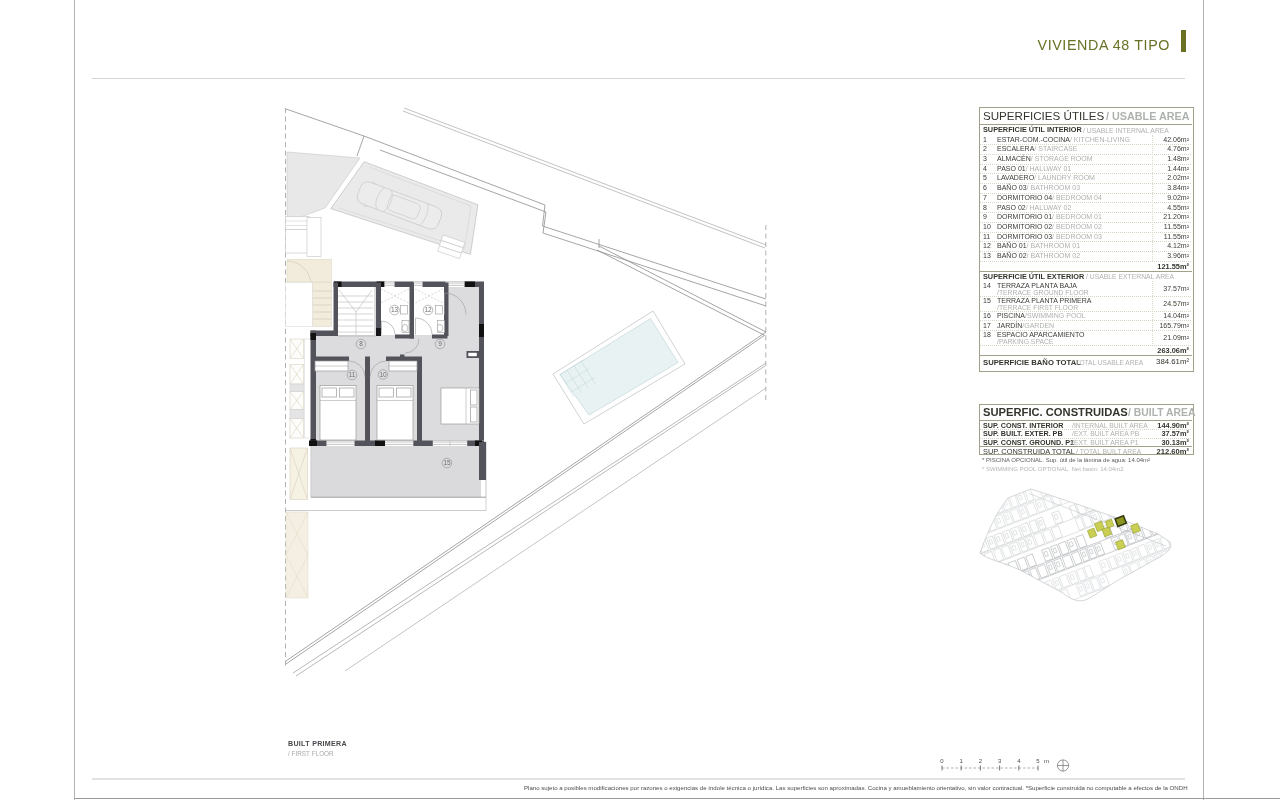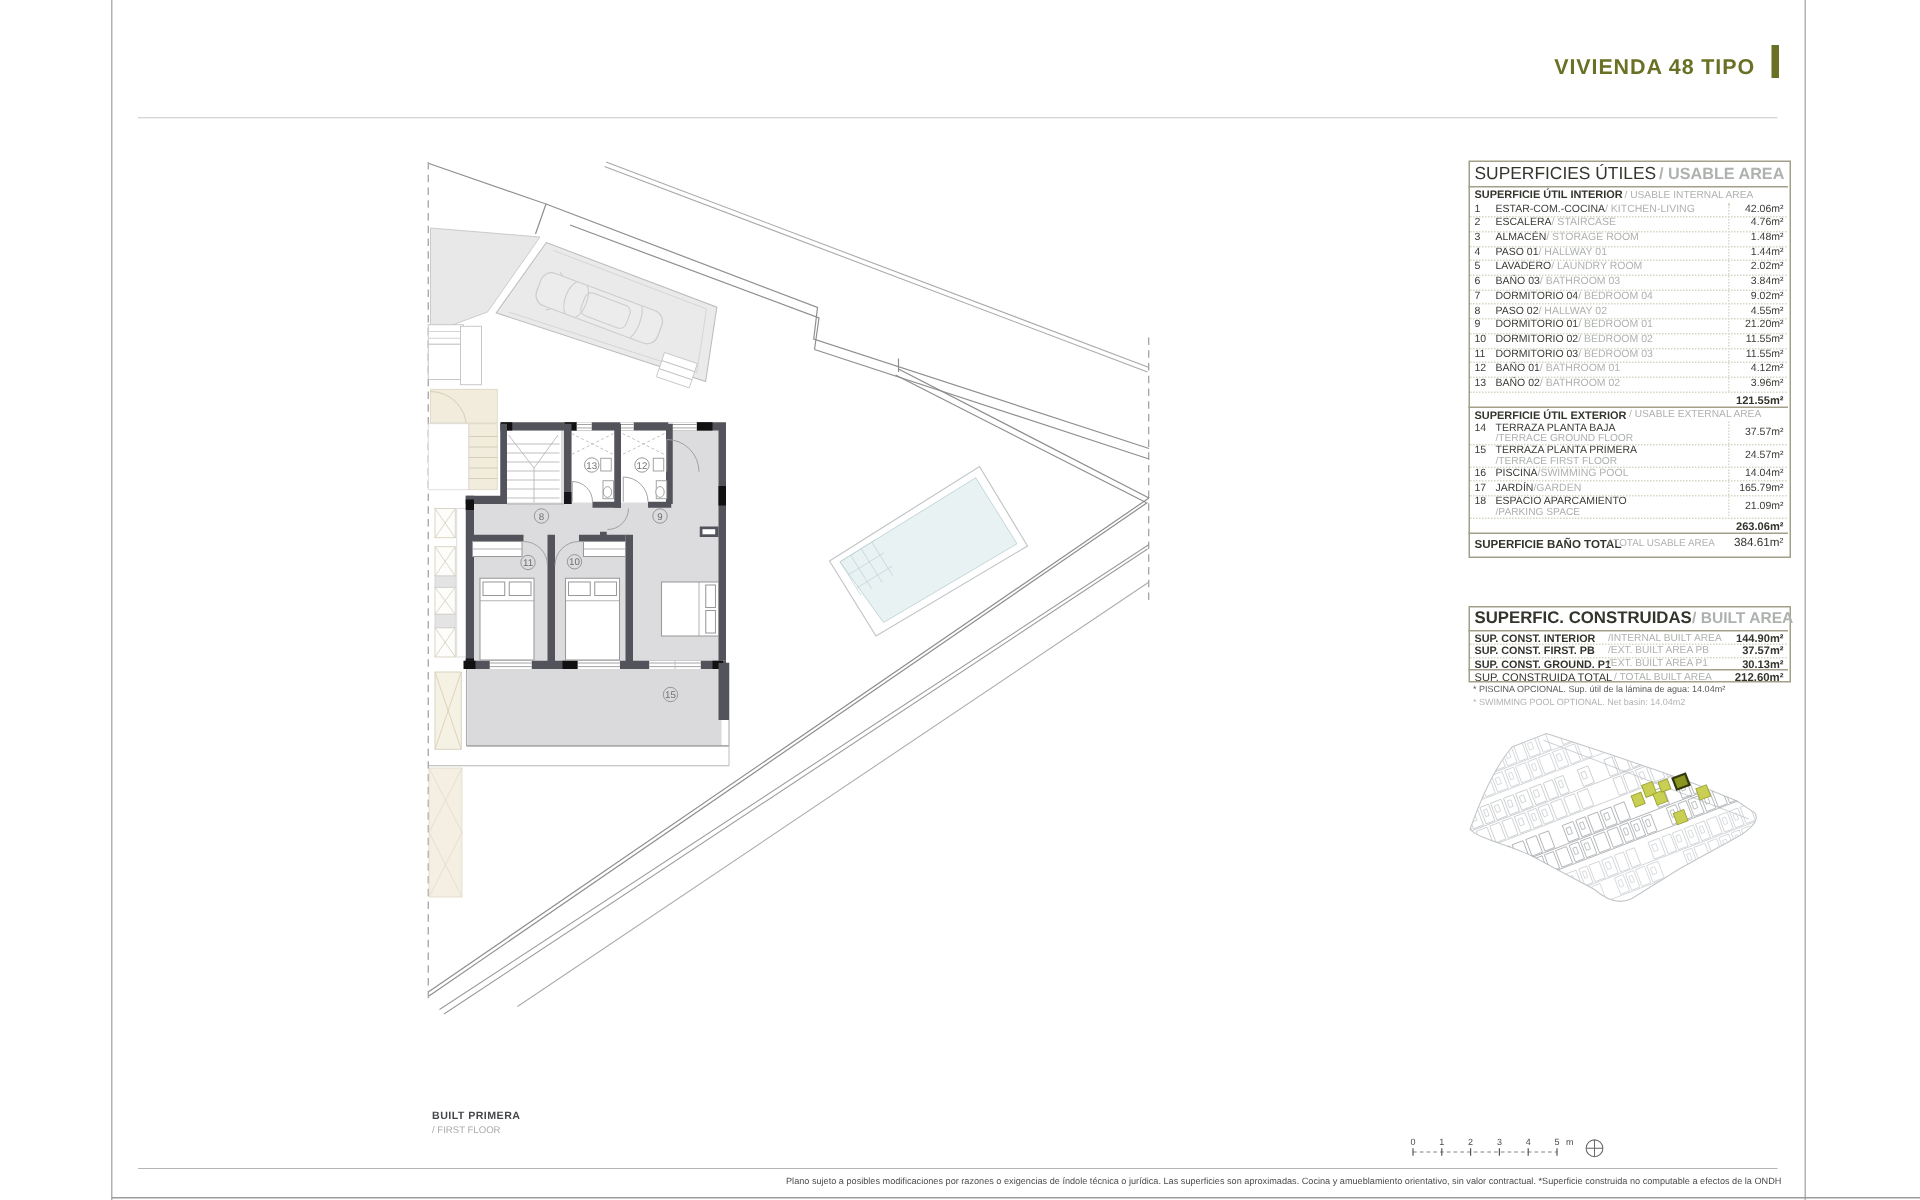--- a/index.html
+++ b/index.html
@@ -721,40 +721,40 @@
 <div style="position:absolute;left:979px;top:404px;width:213px;height:49px;border:1px solid #a3a08a;background:#fff;"></div>
 
 <span style="position:absolute;top:406.0px;font-size:11.2px;line-height:12.2px;color:#33352d;white-space:nowrap;left:983.0px;font-weight:bold;">SUPERFIC. CONSTRUIDAS</span>
 <span style="position:absolute;top:407.0px;font-size:10.4px;line-height:11.4px;color:#aeb2ae;white-space:nowrap;left:1128.0px;font-weight:bold;">/ BUILT AREA</span>
 <div style="position:absolute;left:979.0px;top:419.5px;width:213.0px;border-top:1px solid #a3a08a;"></div>
 
 <span style="position:absolute;top:421.5px;font-size:7.2px;line-height:8.2px;color:#33352d;white-space:nowrap;left:983.0px;font-weight:bold;">SUP. CONST. INTERIOR</span>
 <span style="position:absolute;top:421.8px;font-size:6.8px;line-height:7.8px;color:#aeb2ae;white-space:nowrap;left:1072.0px;">/INTERNAL BUILT AREA</span>
 <span style="position:absolute;top:421.5px;font-size:7.4px;line-height:8.4px;color:#33352d;white-space:nowrap;right:91.0px;font-weight:bold;">144.90m²</span>
 
-<span style="position:absolute;top:430.1px;font-size:7.2px;line-height:8.2px;color:#33352d;white-space:nowrap;left:983.0px;font-weight:bold;">SUP. CONST. FIRST. PB</span>
+<span style="position:absolute;top:430.1px;font-size:7.2px;line-height:8.2px;color:#33352d;white-space:nowrap;left:983.0px;font-weight:bold;">SUP. BUILT. EXTER. PB</span>
 <span style="position:absolute;top:430.4px;font-size:6.8px;line-height:7.8px;color:#aeb2ae;white-space:nowrap;left:1072.0px;">/EXT. BUILT AREA PB</span>
 <span style="position:absolute;top:430.1px;font-size:7.4px;line-height:8.4px;color:#33352d;white-space:nowrap;right:91.0px;font-weight:bold;">37.57m²</span>
 <div style="position:absolute;left:980.0px;top:429.1px;width:211.0px;border-top:1px dotted #d8d5c6;"></div>
 
 <span style="position:absolute;top:438.7px;font-size:7.2px;line-height:8.2px;color:#33352d;white-space:nowrap;left:983.0px;font-weight:bold;">SUP. CONST. GROUND. P1</span>
 <span style="position:absolute;top:439.0px;font-size:6.8px;line-height:7.8px;color:#aeb2ae;white-space:nowrap;left:1072.0px;">/EXT. BUILT AREA P1</span>
 <span style="position:absolute;top:438.7px;font-size:7.4px;line-height:8.4px;color:#33352d;white-space:nowrap;right:91.0px;font-weight:bold;">30.13m²</span>
 <div style="position:absolute;left:980.0px;top:437.7px;width:211.0px;border-top:1px dotted #d8d5c6;"></div>
 <div style="position:absolute;left:979.0px;top:446.3px;width:213.0px;border-top:1px solid #a3a08a;"></div>
 
 <span style="position:absolute;top:447.7px;font-size:7.4px;line-height:8.4px;color:#33352d;white-space:nowrap;left:983.0px;font-weight:normal;">SUP. CONSTRUIDA TOTAL</span>
 <span style="position:absolute;top:448.0px;font-size:6.8px;line-height:7.8px;color:#aeb2ae;white-space:nowrap;left:1076.0px;">/ TOTAL BUILT AREA</span>
 <span style="position:absolute;top:447.5px;font-size:7.6px;line-height:8.6px;color:#33352d;white-space:nowrap;right:91.0px;font-weight:bold;">212.60m²</span>
 
 <span style="position:absolute;top:457.0px;font-size:6.0px;line-height:7.0px;color:#5a5a5a;white-space:nowrap;left:982.0px;">* PISCINA OPCIONAL. Sup. útil de la lámina de agua: 14.04m²</span>
 
 <span style="position:absolute;top:465.5px;font-size:6.0px;line-height:7.0px;color:#b3b3b3;white-space:nowrap;left:982.0px;">* SWIMMING POOL OPTIONAL. Net basin: 14.04m2</span>
 
-<span style="position:absolute;top:37.5px;font-size:14.3px;line-height:15.3px;color:#6a7124;white-space:nowrap;right:110.0px;font-weight:bold;letter-spacing:0.6px;">VIVIENDA 48 TIPO</span>
+<span style="position:absolute;top:37.5px;font-size:14.3px;line-height:15.3px;color:#6a7124;white-space:nowrap;right:110.0px;font-weight:normal;letter-spacing:0.6px;">VIVIENDA 48 TIPO</span>
 
 <div style="position:absolute;left:1180.5px;top:30px;width:5.5px;height:22px;background:#6a7124;"></div>
 
 <span style="position:absolute;top:740.0px;font-size:7.1px;line-height:8.1px;color:#46484c;white-space:nowrap;left:288.0px;font-weight:bold;letter-spacing:0.3px;">BUILT PRIMERA</span>
 
 <span style="position:absolute;top:749.5px;font-size:6.4px;line-height:7.4px;color:#ababab;white-space:nowrap;left:288.0px;">/ FIRST FLOOR</span>
 
 <span style="position:absolute;top:783.5px;font-size:6.1px;line-height:7.1px;color:#4c4c4c;white-space:nowrap;left:524.0px;">Plano sujeto a posibles modificaciones por razones o exigencias de índole técnica o jurídica. Las superficies son aproximadas. Cocina y amueblamiento orientativo, sin valor contractual. *Superficie construida no computable a efectos de la ONDH</span>
 
 </body></html>

